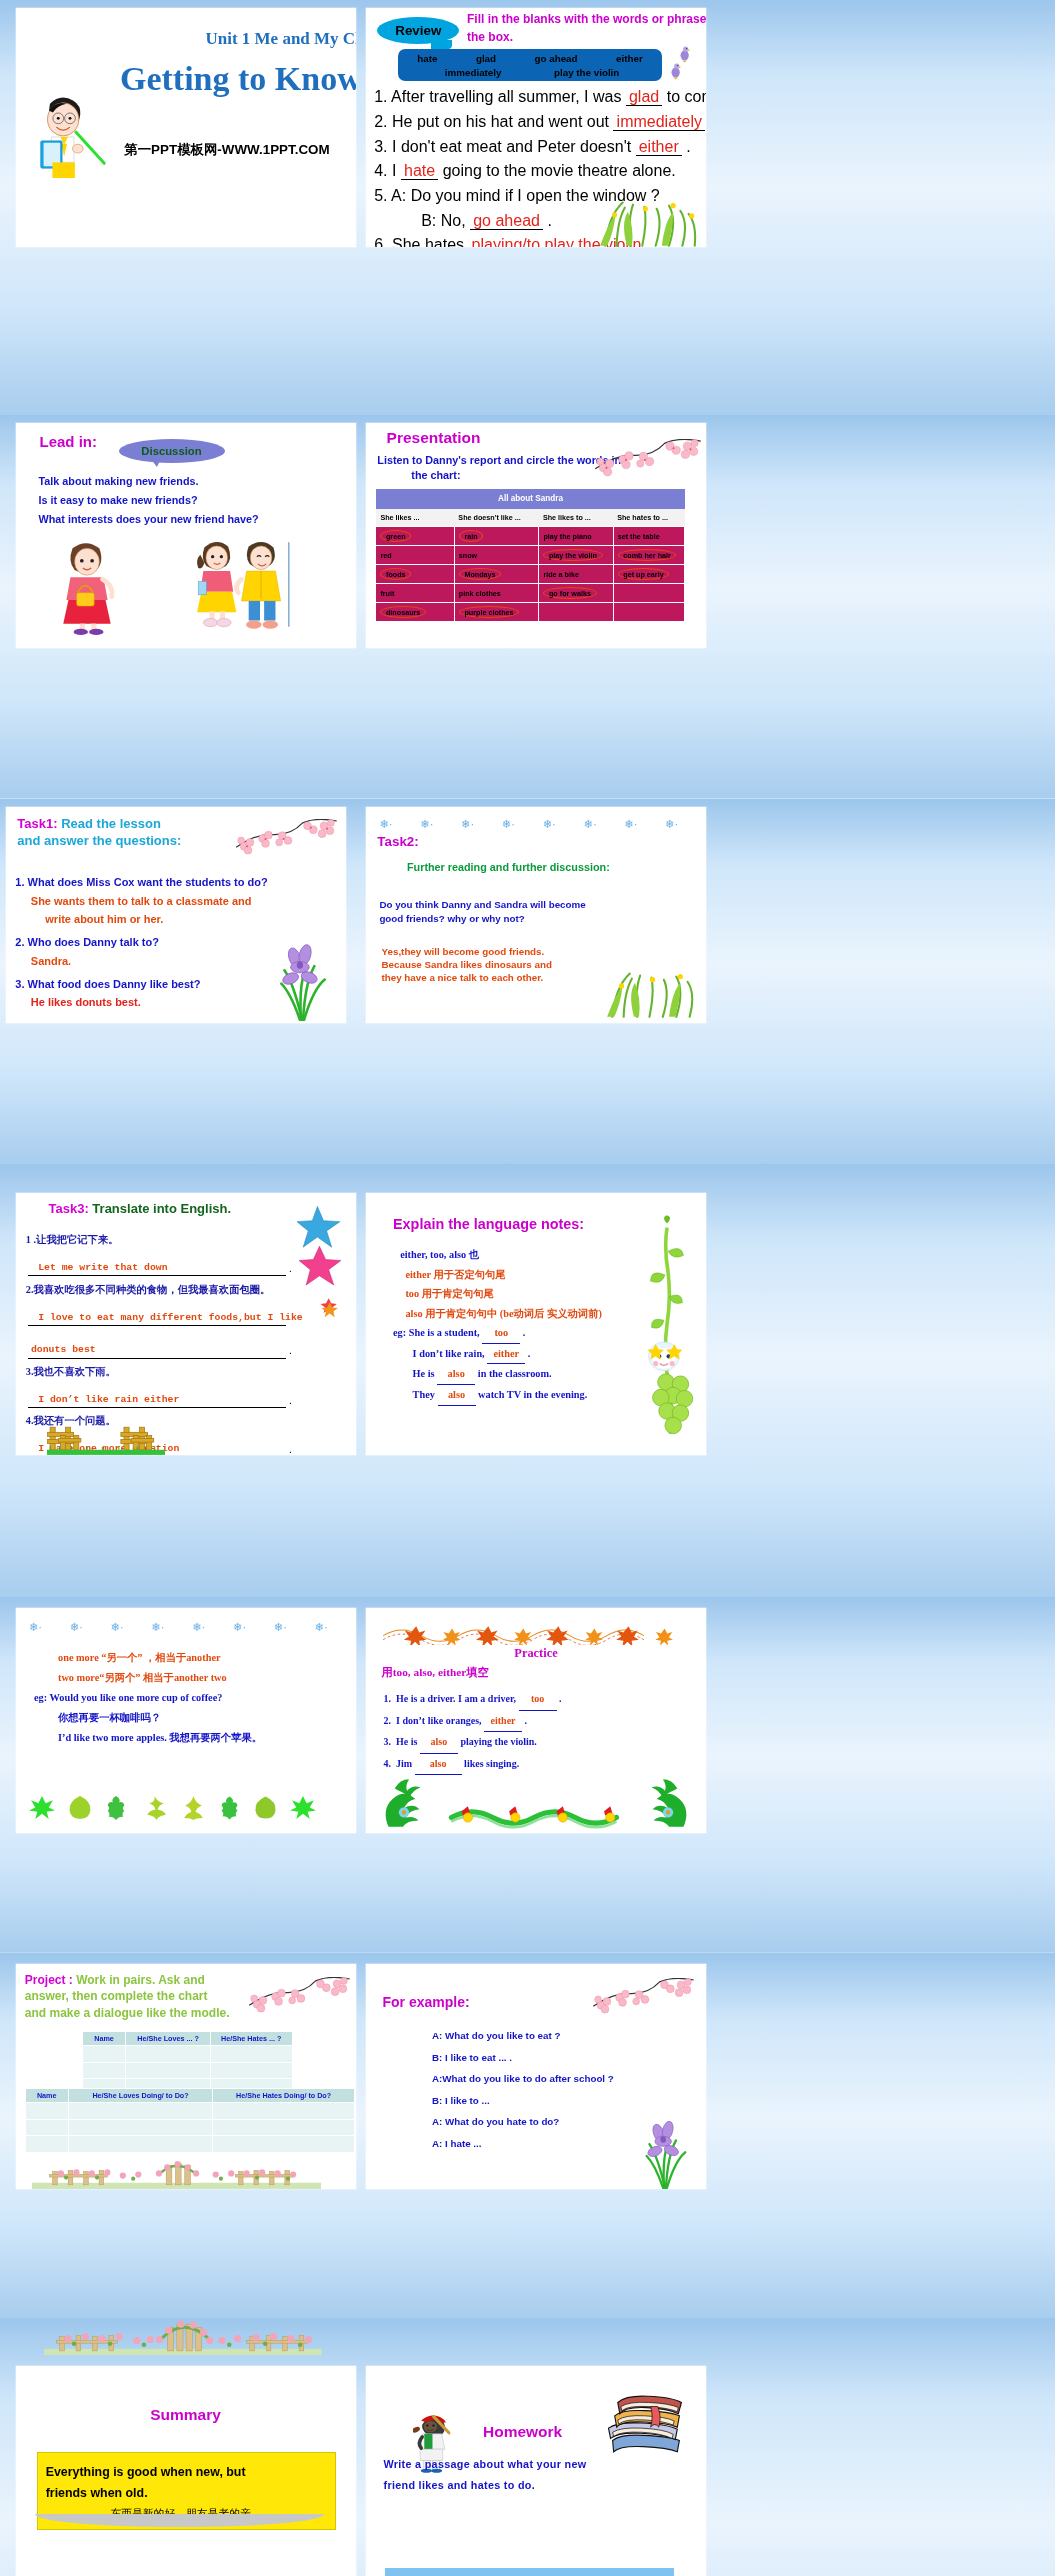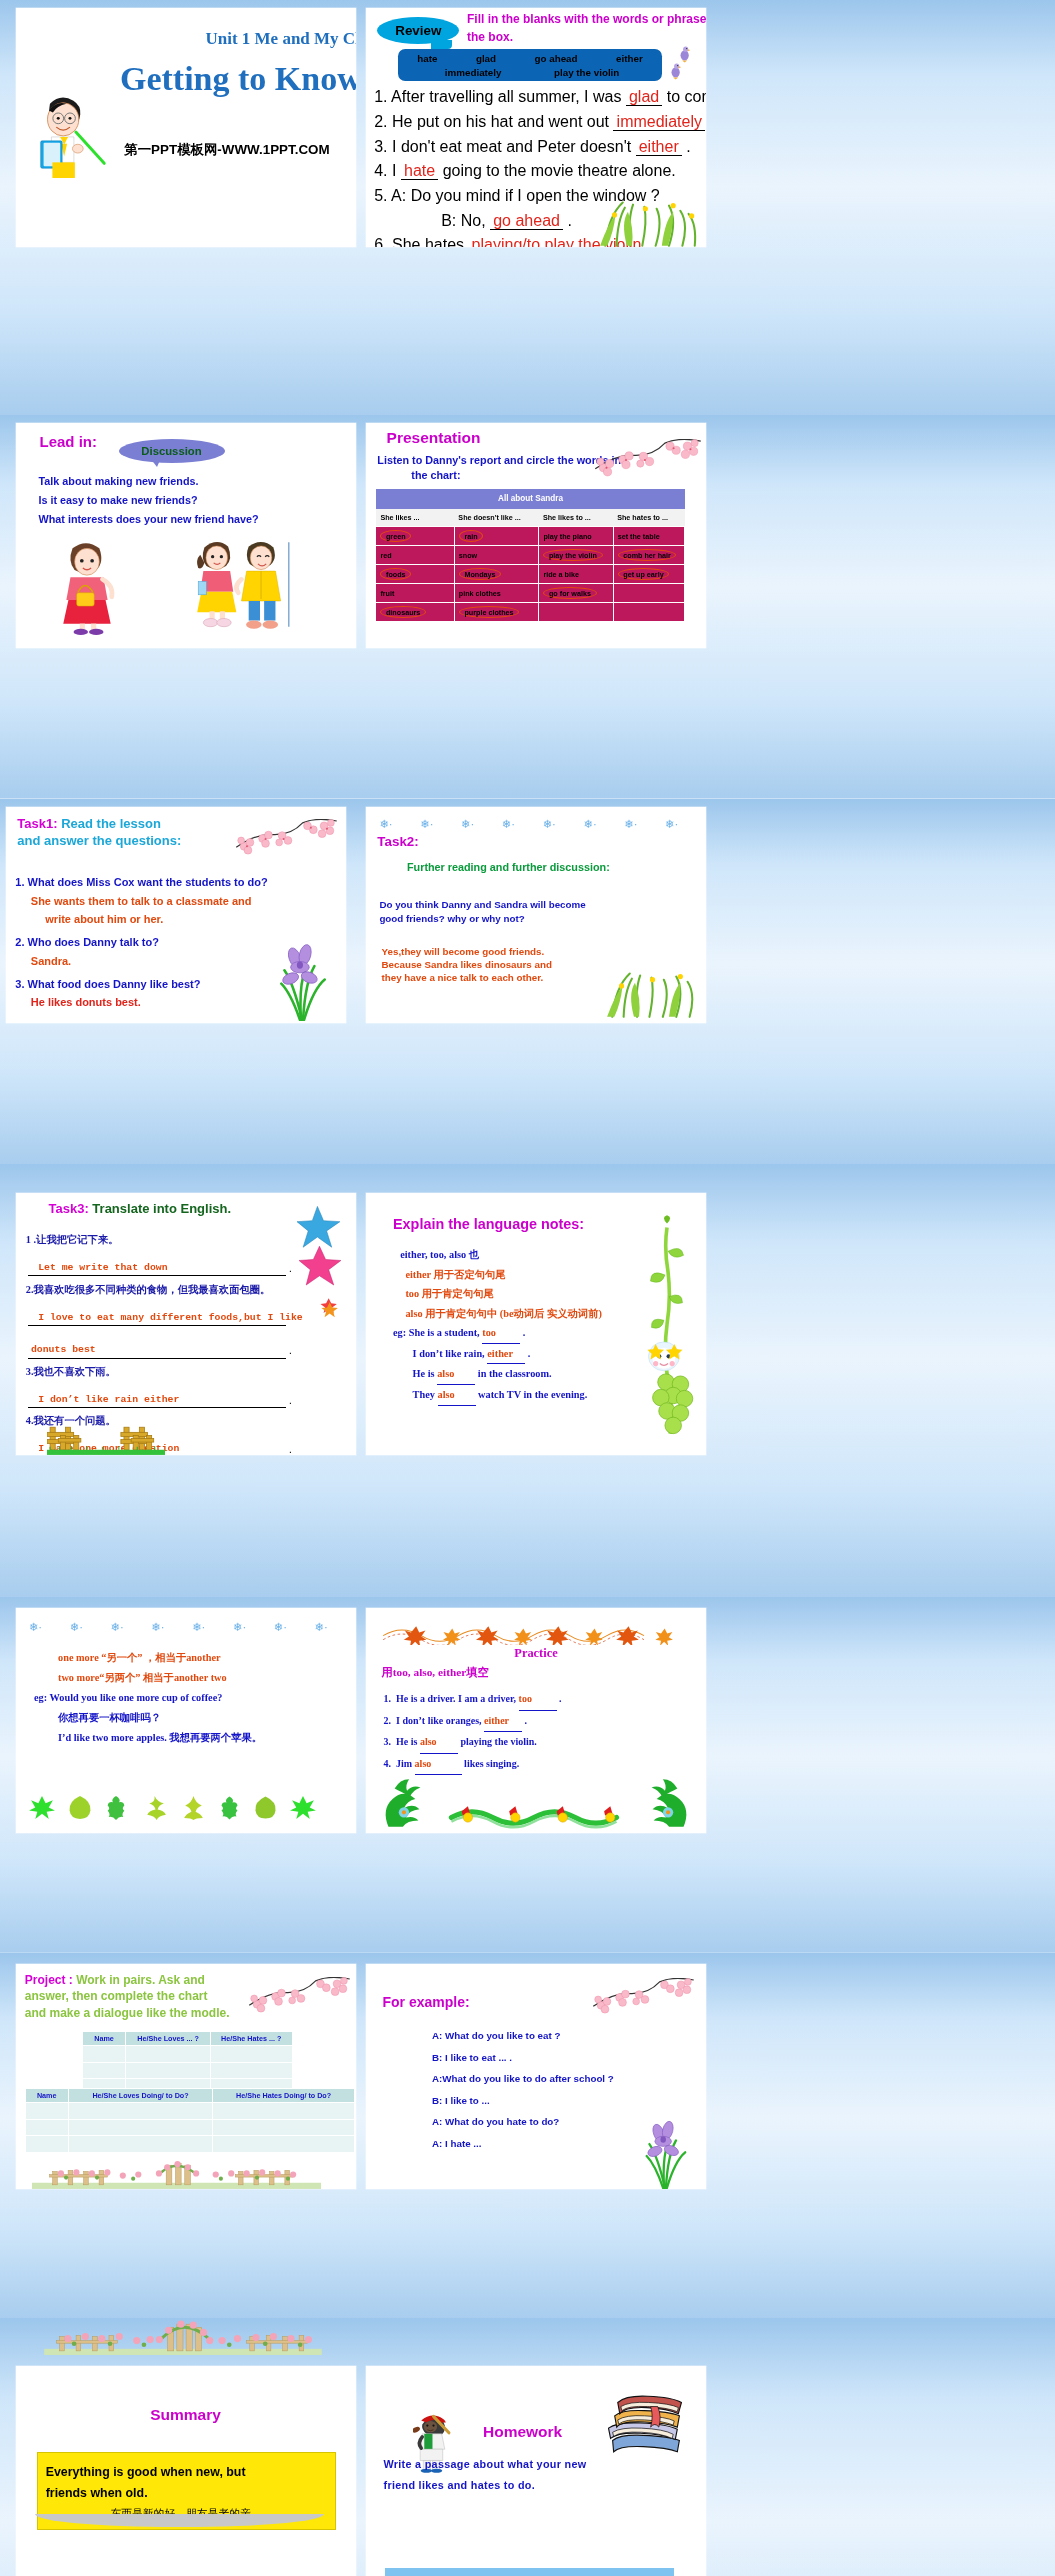--- a/index.html
+++ b/index.html
@@ -39,21 +39,21 @@
   #s2 .bubble:after{content:"";position:absolute;left:54px;top:23px;width:20.6px;height:8.2px;
               background:#00a5e0;border-bottom-right-radius:4.1px;}
   #s2 .instr{position:absolute;left:101px;top:3.1px;width:258px;font-size:12px;font-weight:bold;
               color:#cc00cc;line-height:1.45;}
   #s2 .wordbox{position:absolute;left:32px;top:41px;width:264px;height:32px;border-radius:7.2px;
               background:#0b64b4;color:#000;font-size:9.8px;font-weight:bold;}
   #s2 .wb-r1{position:absolute;top:4.1px;left:0;width:264px;display:flex;justify-content:space-around;}
   #s2 .wb-r2{position:absolute;top:17.5px;left:20.6px;width:227px;display:flex;justify-content:space-around;}
   #s2 .qlist{position:absolute;left:8.2px;top:80px;width:319px;font-size:16px;color:#000;}
   #s2 .qlist .q{margin-bottom:6.7px;white-space:nowrap;}
-  #s2 .qlist .sub{margin-left:23px;padding-left:44px;}
+  #s2 .qlist .sub{margin-left:3px;padding-left:44px;}
   .ul-red{color:#e2231a;border-bottom:0.8px solid #000;padding:0 3.1px;display:inline-block;
           line-height:1.0;}
 
   
   .bird{position:absolute;width:11.3px;height:17.5px;}
 
   
   #s3 .leadin{position:absolute;left:24px;top:10.3px;font-size:15px;font-weight:bold;color:#cc00cc;}
   #s3 .disc{position:absolute;left:103px;top:15.5px;width:106px;height:24px;border-radius:50%;
             background:#7b7fd4;color:#0a5c18;font-size:11.3px;font-weight:bold;
@@ -104,21 +104,21 @@
   #s7 .ansline .txt{position:absolute;left:12.4px;top:0;color:#e2490e;font-weight:bold;font-size:9.8px;}
   #s7 .ansline .rule{position:absolute;left:2.1px;top:13.4px;width:258px;border-bottom:1.5px solid #000;}
   #s7 .ansline .dot{position:absolute;left:262px;top:3.1px;font-size:8.8px;color:#000;}
 
   
   #s8 .ntitle{position:absolute;left:27px;top:23px;font-size:14.4px;font-weight:bold;color:#cc00cc;}
   #s8 .nbody{position:absolute;left:27px;top:52px;width:268px;font-family:"Liberation Serif",serif;
              font-size:10.3px;line-height:1.9;}
   #s8 .nbody .r{color:#e2490e;font-weight:bold;}
   #s8 .nbody .bl{color:#1414c8;font-weight:bold;}
-  .blank-u{display:inline-block;min-width:38px;color:#e2490e;font-weight:bold;
+  .blank-u{display:inline-block;min-width:38px;text-align:center;color:#e2490e;font-weight:bold;
            border-bottom:1px solid #1414c8;}
 
   
   #s9 .body{position:absolute;left:18.5px;top:40px;width:299px;font-family:"Liberation Serif",serif;
             font-size:10.3px;line-height:1.95;font-weight:bold;}
   #s9 .o{color:#e2490e;}
   #s9 .bl{color:#1414c8;}
   #s9 .ind{margin-left:24px;display:block;}
   .leafrow{position:absolute;left:12.4px;bottom:13.4px;width:289px;display:flex;
            justify-content:space-between;align-items:flex-end;}

